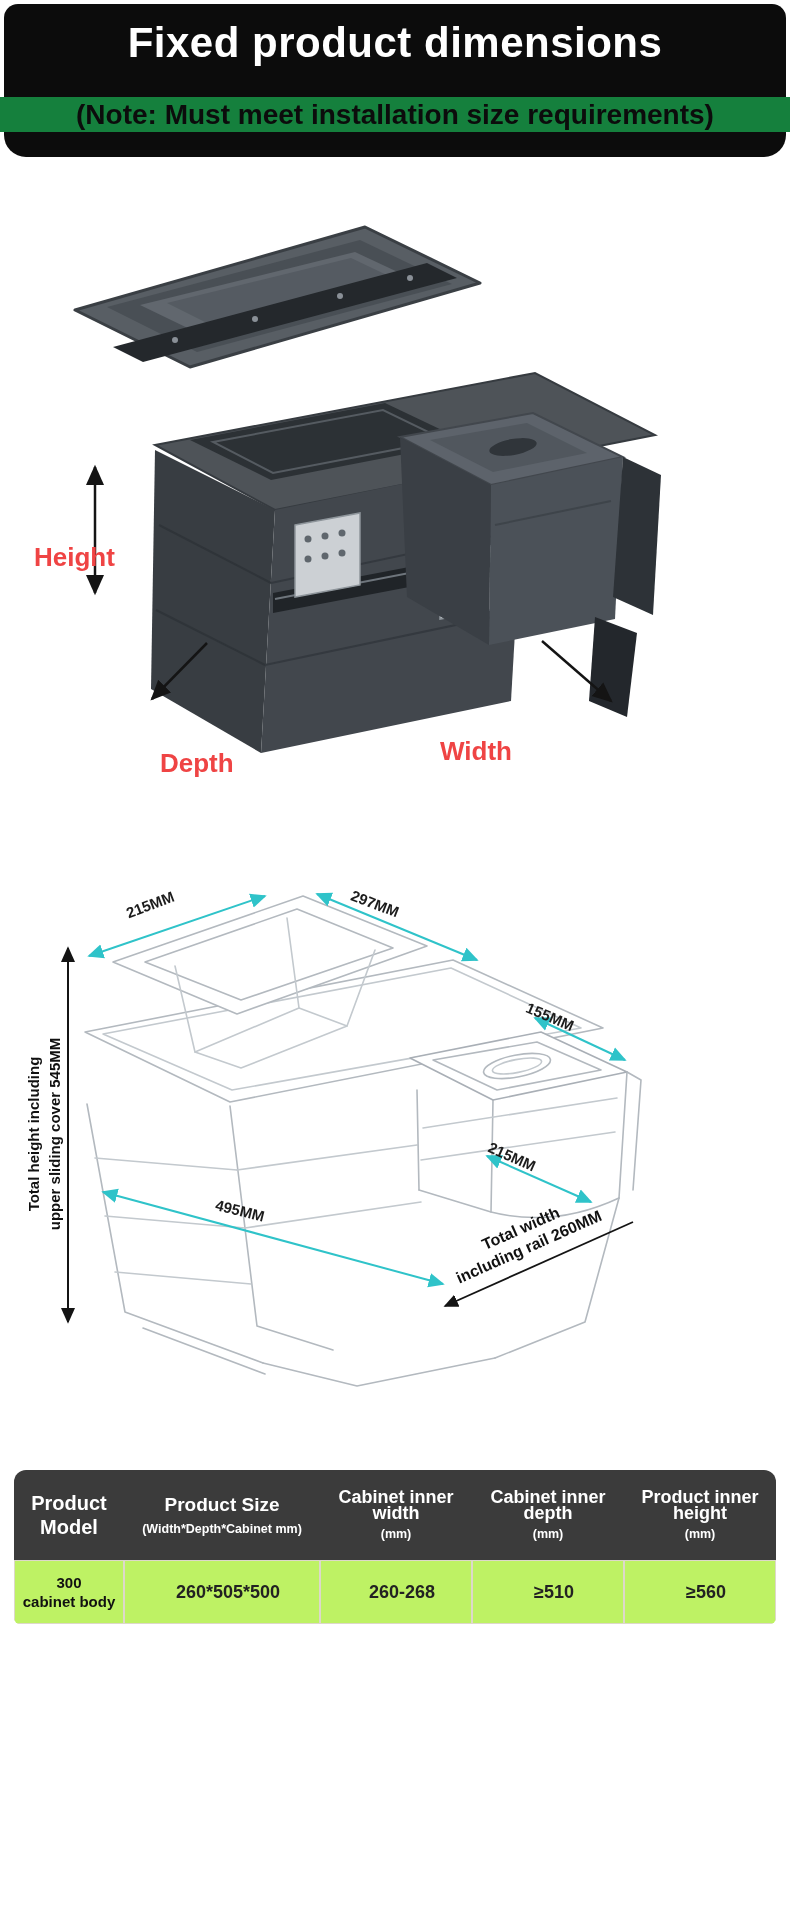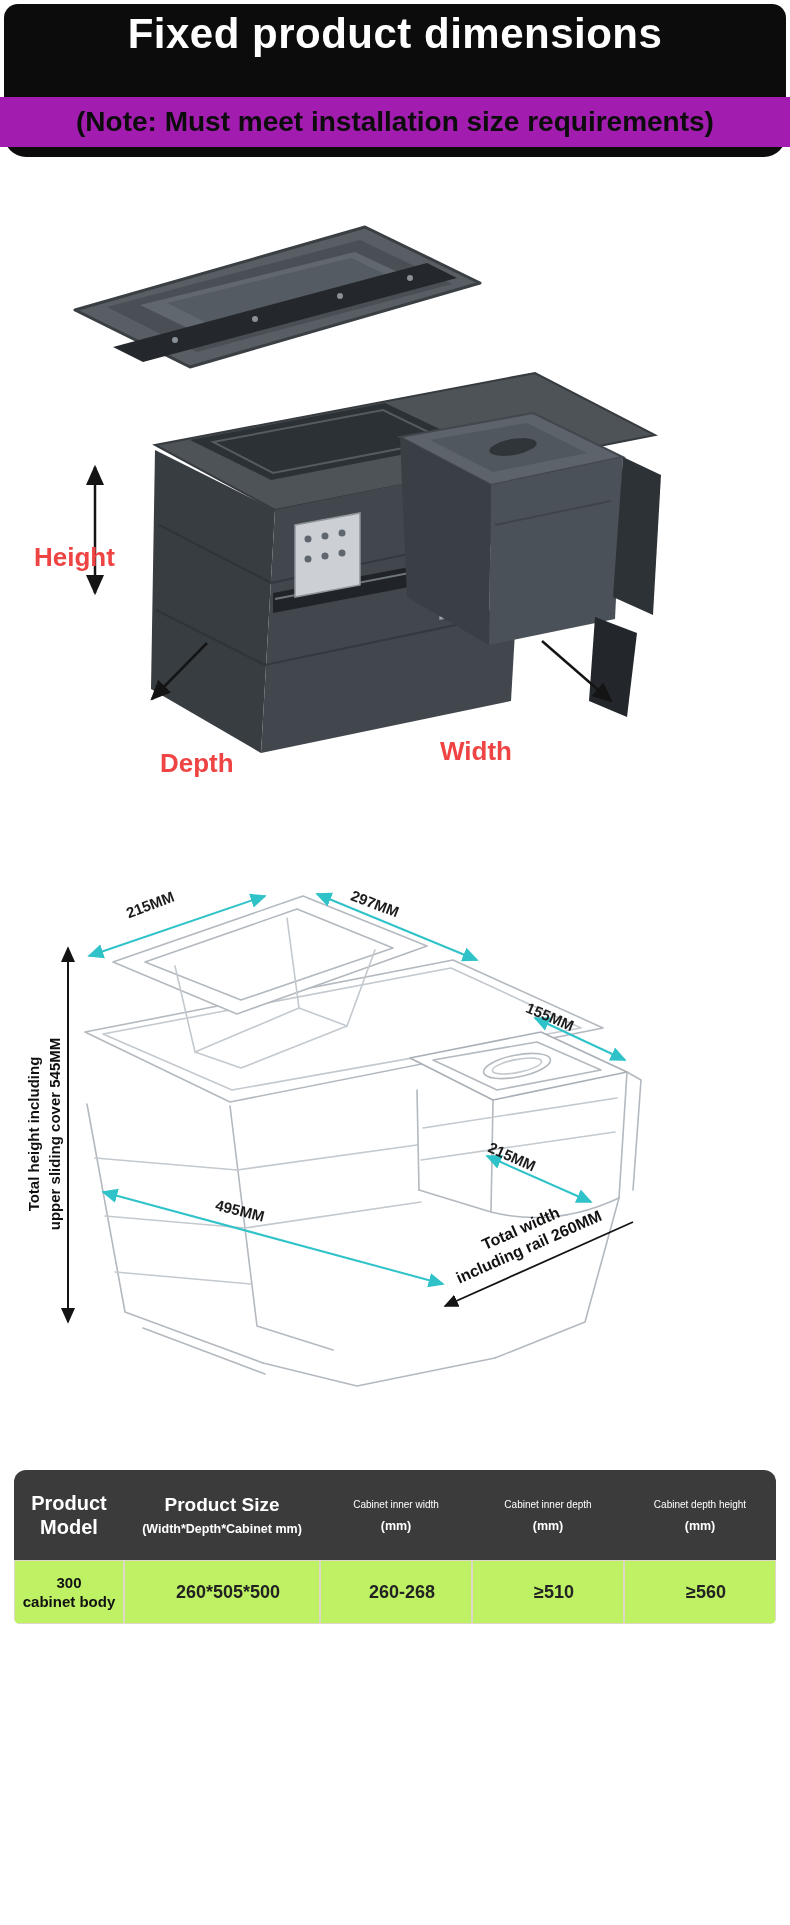--- a/index.html
+++ b/index.html
@@ -4,22 +4,22 @@
 <style>
   html,body{margin:0;padding:0;background:#ffffff;}
   .page{position:relative;width:790px;height:1925px;background:#ffffff;overflow:hidden;
         font-family:"Liberation Sans","DejaVu Sans",sans-serif;color:#141414;}
 
   
   .hdr{position:absolute;left:4px;top:4px;right:4px;height:153px;background:#0c0c0c;
        border-radius:14px 14px 22px 22px;}
   .hdr-title{color:#ffffff;font-weight:700;font-size:42px;line-height:45px;text-align:center;
              letter-spacing:.5px;}
-  .hdr-title.first{padding-top:7px;}
-  .hdr-note{position:absolute;left:-4px;right:-4px;top:93px;height:50px;background:#a21caf;
+  .hdr-title.first{padding-top:16px;}
+  .hdr-note{position:absolute;left:-4px;right:-4px;top:93px;height:35px;background:#15803d;
             display:flex;align-items:center;justify-content:center;font-weight:700;font-size:28px;
             color:#0c0c0c;white-space:nowrap;}
 
   
   .dim-label-lg{position:absolute;font-size:26px;font-weight:700;color:#ef4444;}
   .mm{position:absolute;font-size:15px;font-weight:700;color:#1c1c1c;white-space:nowrap;}
   .vtext{position:absolute;left:-111px;top:1113px;width:310px;text-align:center;
          transform:rotate(-90deg);font-weight:700;font-size:15px;line-height:21px;color:#111;}
   .wtext{position:absolute;left:415px;top:1218px;width:220px;text-align:center;
          transform:rotate(-24deg);font-weight:700;font-size:16px;line-height:20px;color:#111;}
@@ -27,21 +27,21 @@
   svg{position:absolute;}
 
   
   .spec{position:absolute;left:14px;top:1470px;width:762px;}
   .thead,.tbody{display:grid;grid-template-columns:110px 196px 152px 152px 152px;}
   .thead{background:#3b3b3b;color:#ffffff;border-radius:12px 12px 0 0;overflow:hidden;}
   .th{min-height:90px;display:flex;flex-direction:column;align-items:center;justify-content:center;
       text-align:center;padding:4px 6px;box-sizing:border-box;}
   .th .big{font-size:20px;font-weight:700;line-height:24px;}
   .th .mid{font-size:19px;font-weight:700;line-height:22px;}
-  .th .sm{font-size:10px;font-weight:400;line-height:16px;}
+  .th .sm{font-size:18px;font-weight:700;line-height:16px;}
   .th .sub{font-size:12.5px;font-weight:700;margin-top:6px;}
   .tbody{background:#bef264;border-radius:0 0 6px 6px;overflow:hidden;}
   .td{min-height:64px;display:flex;flex-direction:column;align-items:center;justify-content:center;
       text-align:center;border:1px solid #ddd8ca;box-sizing:border-box;padding:4px;}
   .td .v{font-size:18px;font-weight:600;color:#222;margin-left:12px;}
   .td .m{font-size:15px;font-weight:700;line-height:19px;color:#111;}
 </style>
 </head>
 <body>
 
@@ -203,21 +203,21 @@
       </div>
       <div class="th">
         <span class="sm">Cabinet inner width</span>
         <span class="sub">(mm)</span>
       </div>
       <div class="th">
         <span class="sm">Cabinet inner depth</span>
         <span class="sub">(mm)</span>
       </div>
       <div class="th">
-        <span class="sm">Cabinet depth height</span>
+        <span class="sm">Product inner height</span>
         <span class="sub">(mm)</span>
       </div>
     </div>
     <div class="tbody">
       <div class="td">
         <span class="m">300</span>
         <span class="m">cabinet body</span>
       </div>
       <div class="td">
         <span class="v">260*505*500</span>

